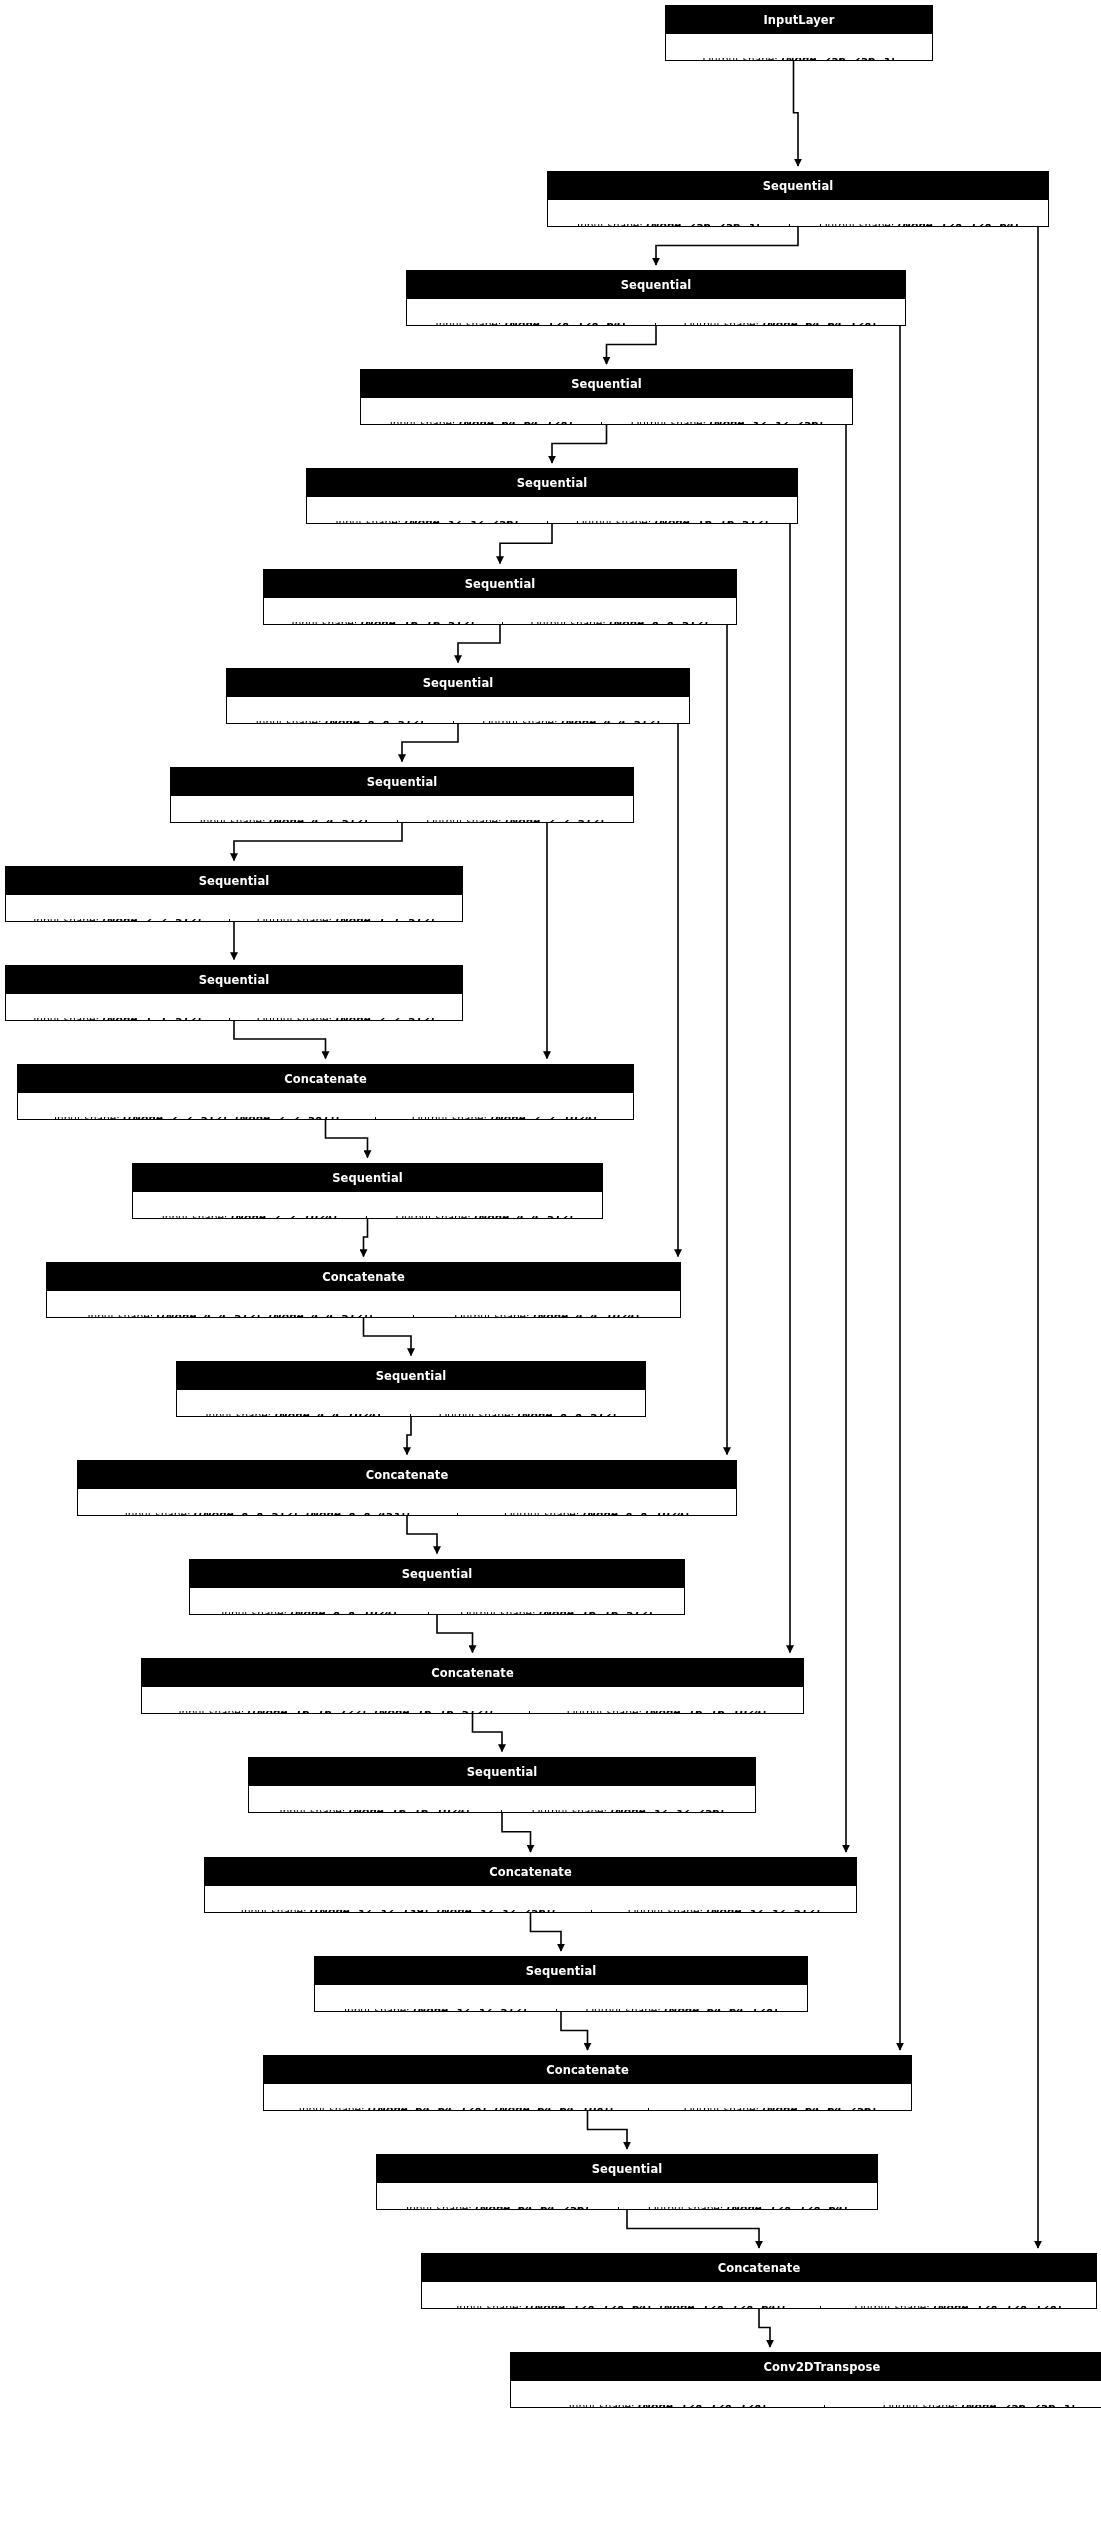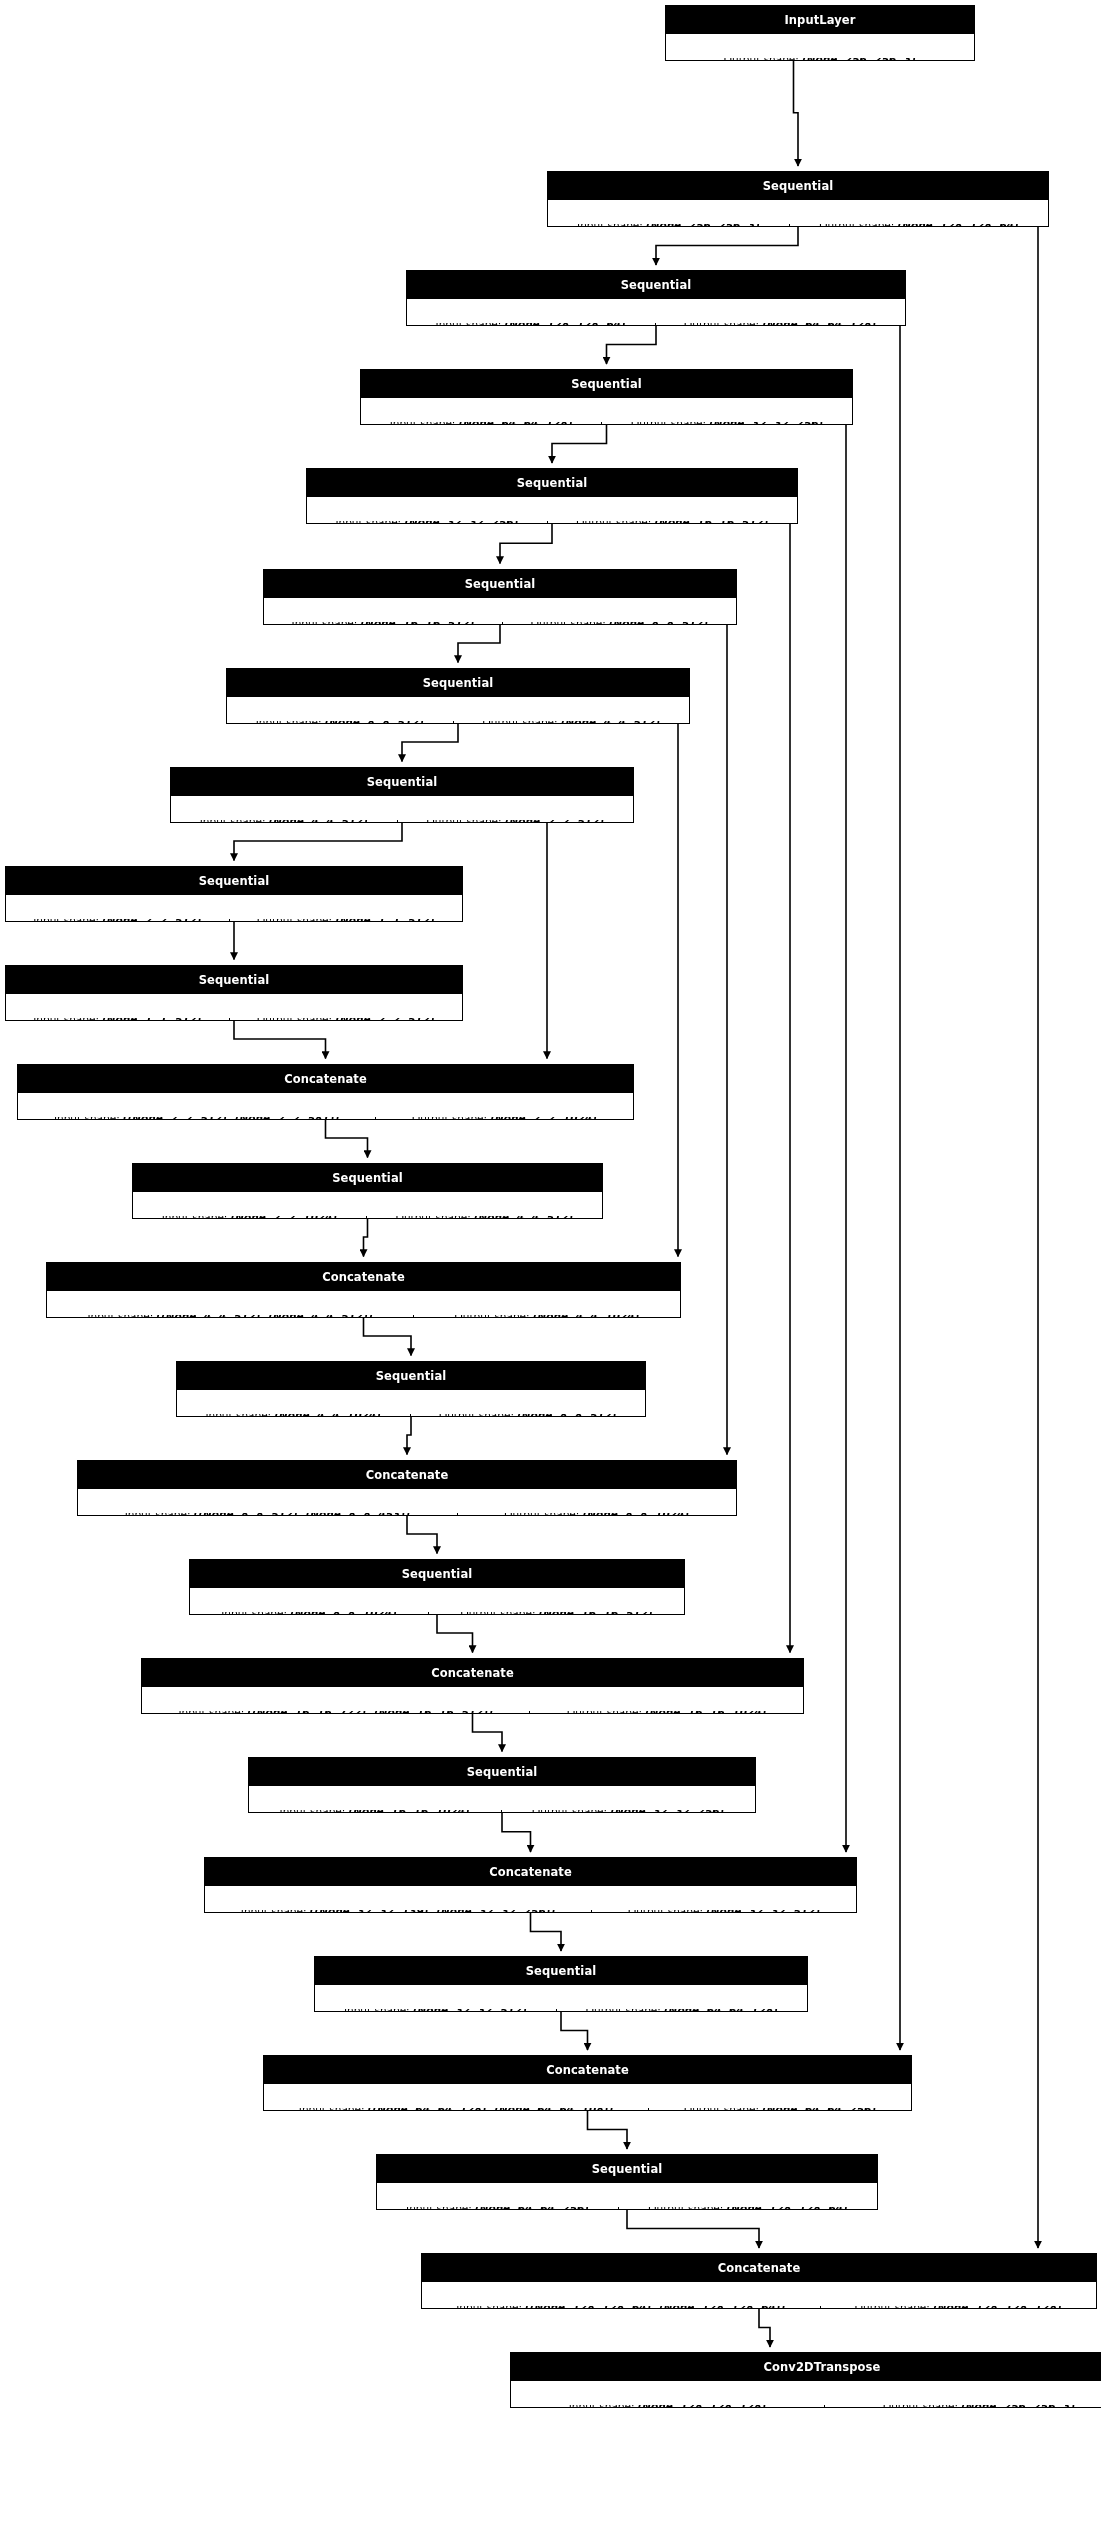--- a/index.html
+++ b/index.html
@@ -113,21 +113,21 @@
         <path d="M 530.5 1912 L 530.5 1931.5 L 561 1931.5 L 561 1951" marker-end="url(#arrow)"></path>
         <path d="M 561 2011 L 561 2030.5 L 587.5 2030.5 L 587.5 2050" marker-end="url(#arrow)"></path>
         <path d="M 900 325 L 900 2050" marker-end="url(#arrow)"></path>
         <path d="M 587.5 2110 L 587.5 2129.5 L 627 2129.5 L 627 2149" marker-end="url(#arrow)"></path>
         <path d="M 627 2209 L 627 2228.5 L 759 2228.5 L 759 2248" marker-end="url(#arrow)"></path>
         <path d="M 1038 226 L 1038 2248" marker-end="url(#arrow)"></path>
         <path d="M 759 2308 L 759 2327.5 L 770 2327.5 L 770 2347" marker-end="url(#arrow)"></path>
       </g>
   </svg>
   <div id="nodes">
-      <div class="node" style="left: 665px; top: 4.5px; width: 310px;">
+      <div class="node" style="left: 665px; top: 4.5px; width: 268px;">
         <div class="node-title">InputLayer</div>
         <div class="node-body single">
           <div class="cell">
             <span class="lbl">Output shape:</span>
             <span class="val">(None, 256, 256, 3)</span>
           </div>
         </div>
       </div>
       <div class="node" style="left: 547px; top: 171px; width: 502px;">
         <div class="node-title">Sequential</div>

